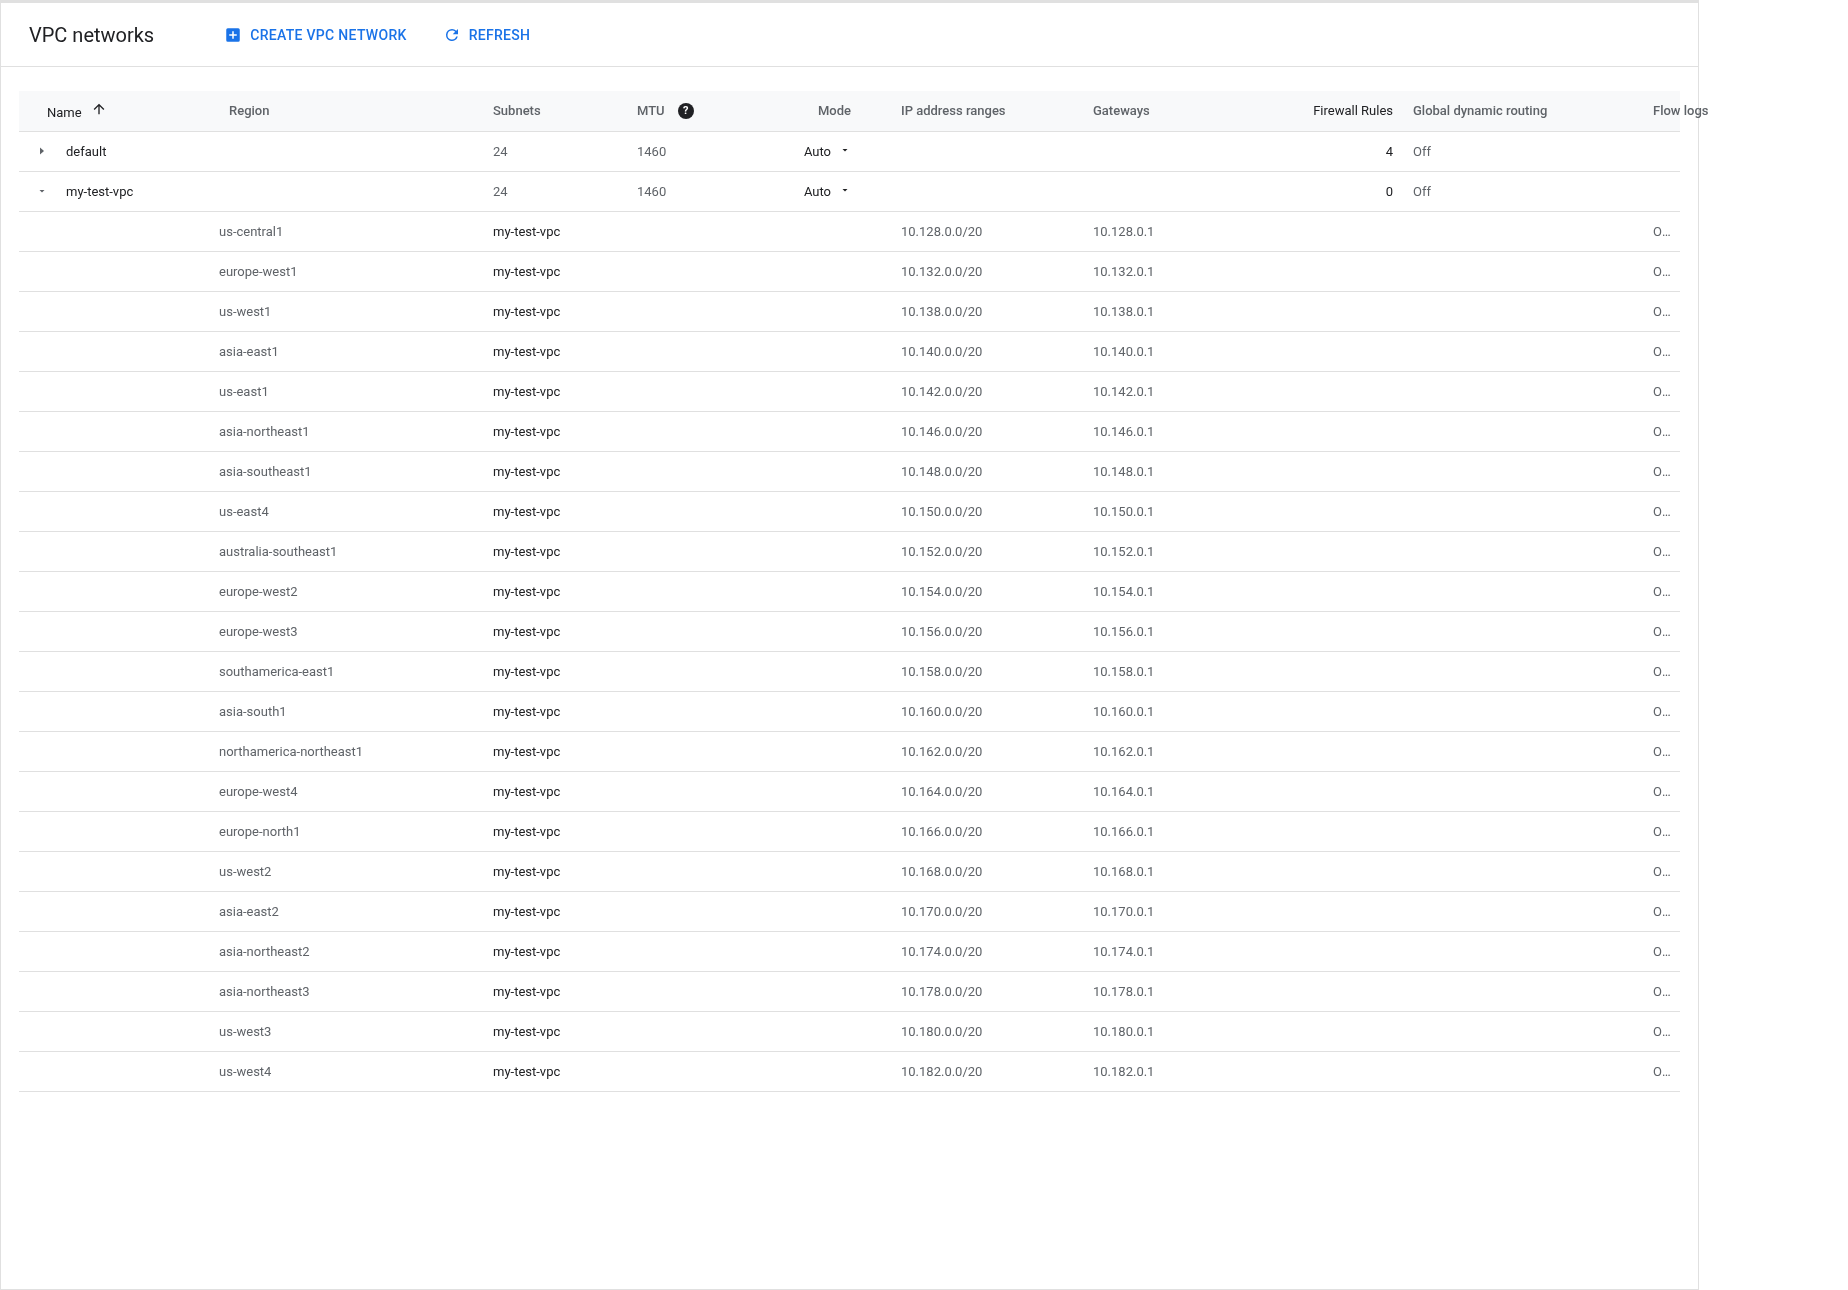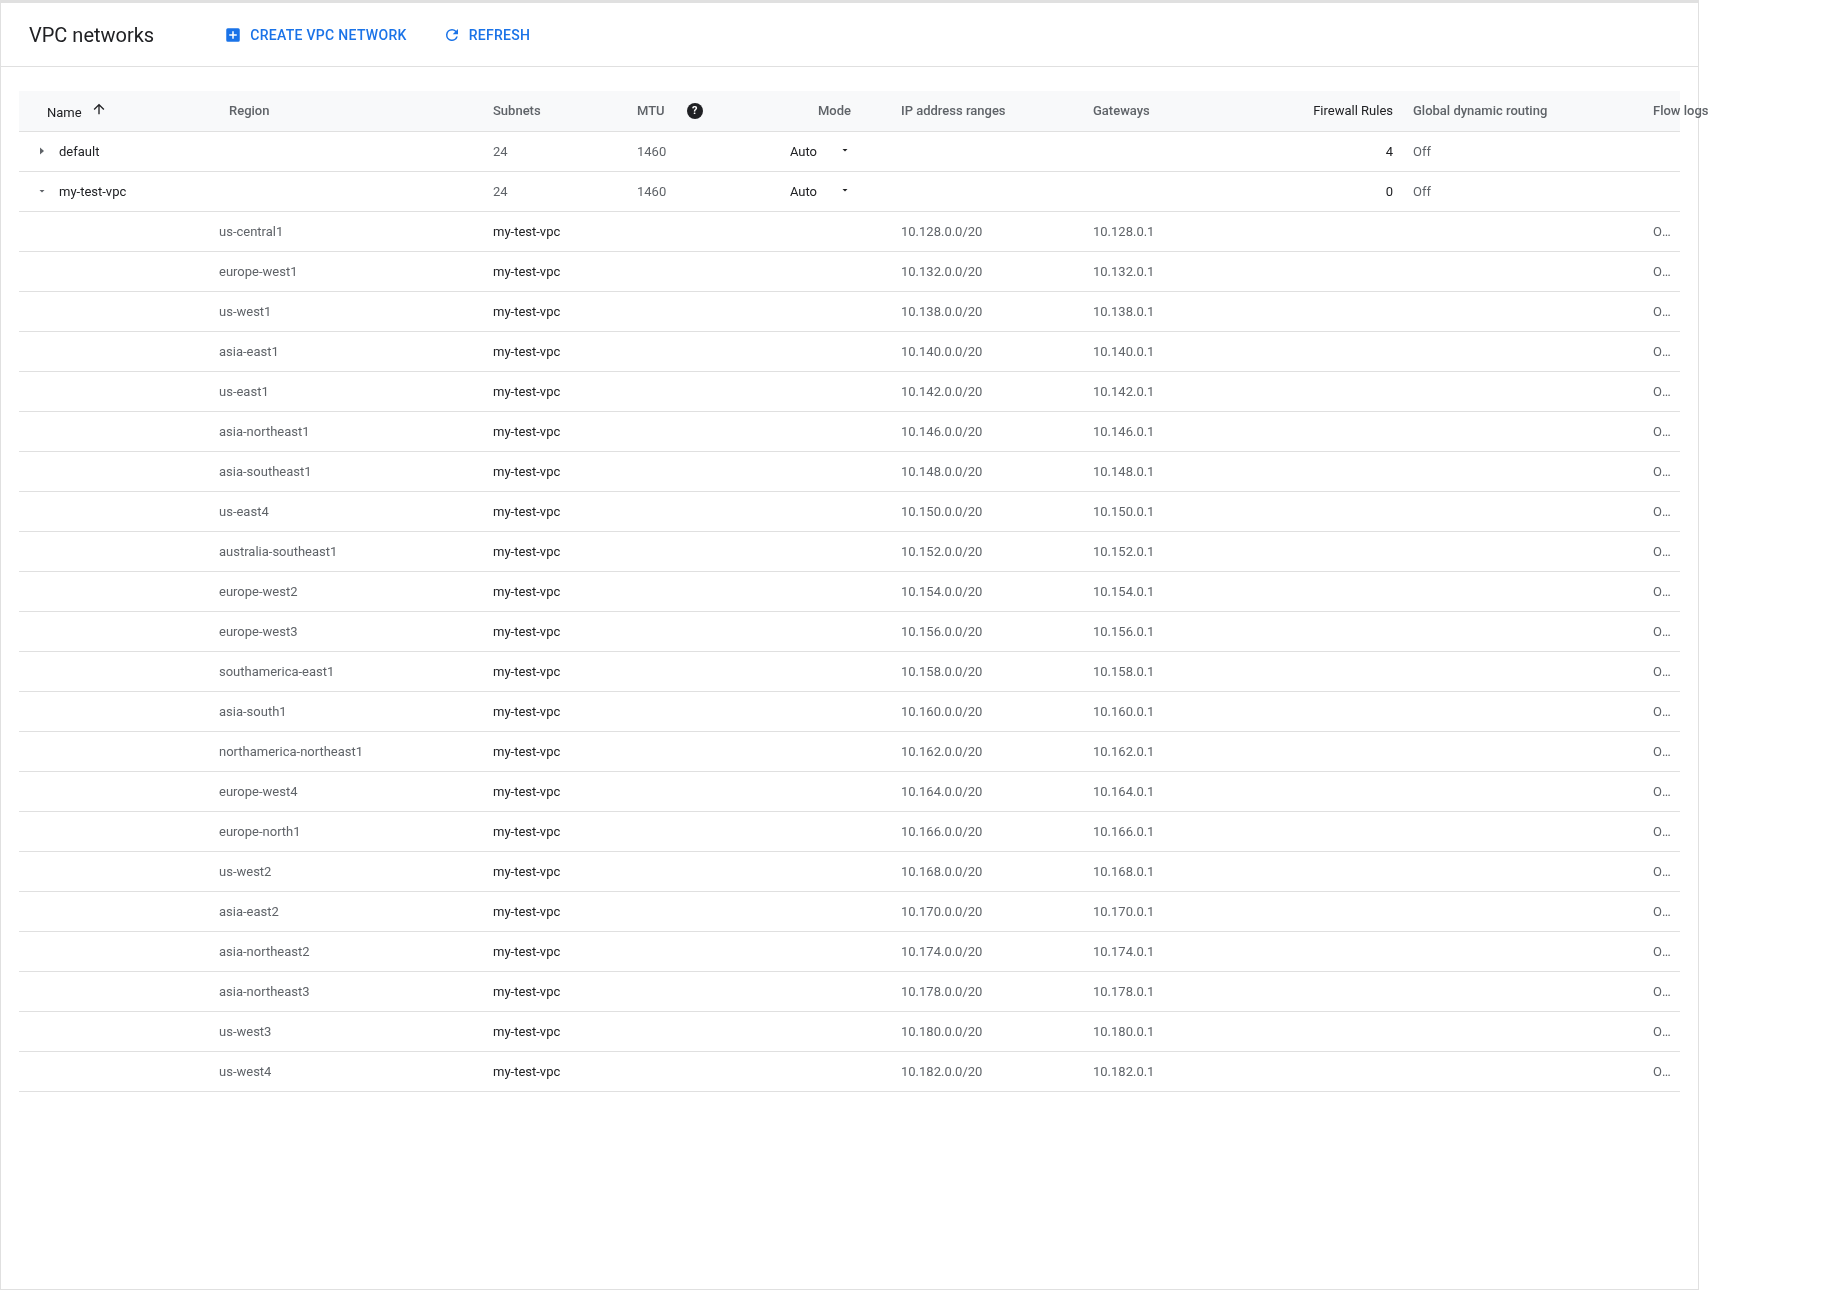--- a/index.html
+++ b/index.html
@@ -31,25 +31,25 @@
   col.c-flow{width:auto;}
   thead th{background:var(--header-bg);height:40px;font-size:13px;font-weight:500;color:var(--muted);text-align:left;padding:0 10px;border-bottom:1px solid var(--border);white-space:nowrap;}
   thead th.sortable{color:var(--text);font-weight:400;}
   thead th.right{text-align:right;}
   tbody td{height:40px;padding:0 10px;border-bottom:1px solid var(--border);font-size:13px;color:var(--muted);white-space:nowrap;overflow:hidden;text-overflow:ellipsis;}
   tbody td.strong{color:var(--text);}
   tbody td.right{text-align:right;}
   tbody tr.net-row td{color:var(--text);}
   tbody tr.net-row td.dim{color:var(--muted);}
   tbody tr.net-row td.mode{color:var(--text);}
-  .name-cell{display:flex;align-items:center;gap:8px;padding-left:4px;}
+  .name-cell{display:flex;align-items:center;gap:15px;padding-left:4px;}
   .sub-indent{padding-left:0;}
   .caret{display:inline-flex;width:18px;justify-content:center;color:#5f6368;}
-  .mode-cell{display:inline-flex;gap:22px;color:var(--text);}
-  .mtu-head{display:inline-flex;align-items:center;gap:22px;}
+  .mode-cell{display:inline-flex;gap:8px;color:var(--text);}
+  .mtu-head{display:inline-flex;align-items:center;gap:13px;}
   .help-dot{display:inline-flex;align-items:center;justify-content:center;width:16px;height:16px;border-radius:50%;background:#202124;color:#fff;font-size:11px;font-weight:700;}
   .sort-arrow{margin-left:6px;display:inline-flex;}
   thead th.col-mode{text-align:right;padding-right:40px;}
 </style>
 </head>
 <body>
 
 <div class="frame">
   <div class="top-divider"></div>
 

